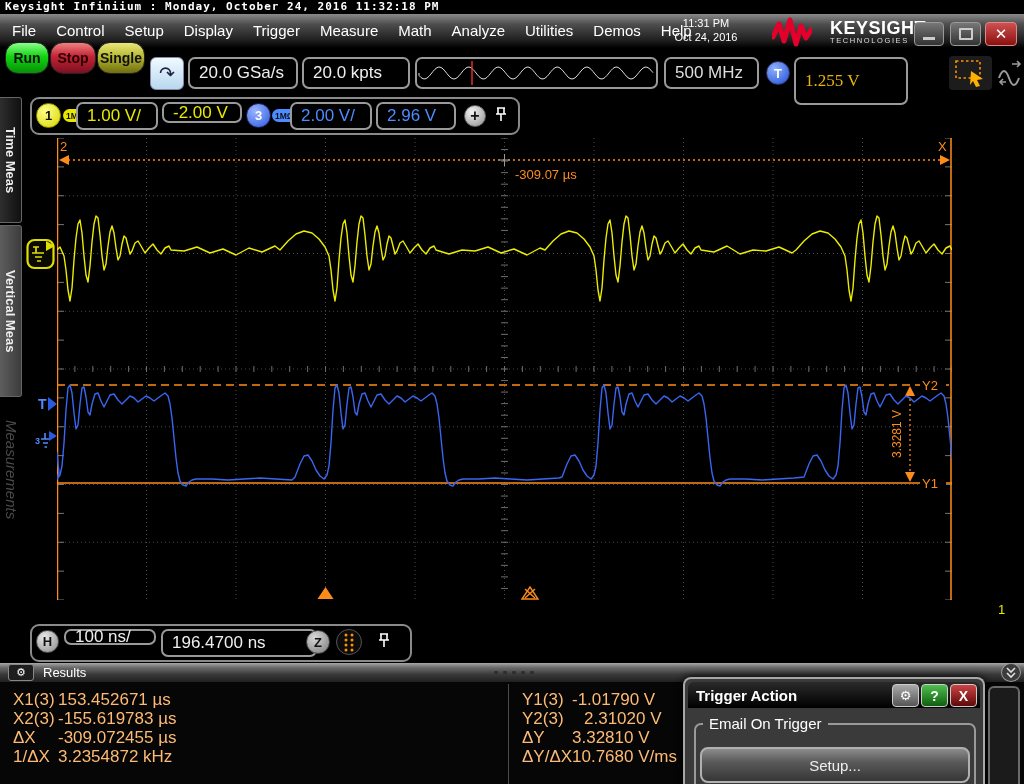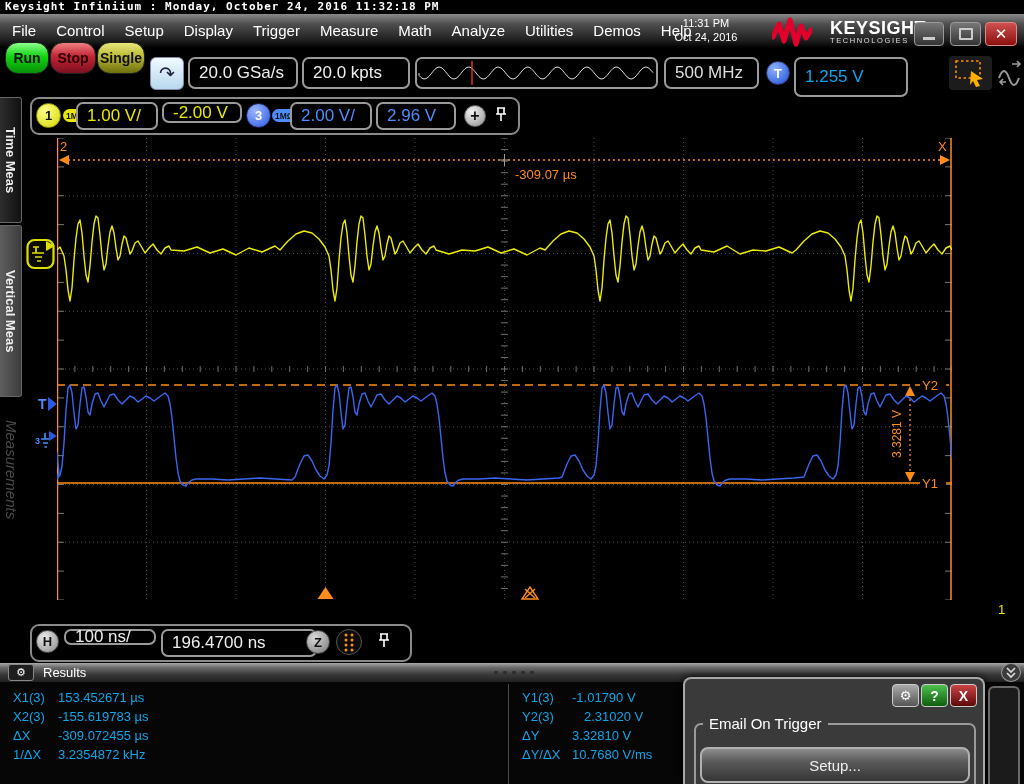--- a/index.html
+++ b/index.html
@@ -41,21 +41,21 @@
   .vtab{left:0;width:22px;border:1px solid #666;border-left:none;box-sizing:border-box;
     color:#eee;font-size:13px;font-weight:bold;writing-mode:vertical-rl;
     display:flex;align-items:center;justify-content:center;border-radius:0 3px 3px 0;}
   .watermark{left:0;width:22px;color:#4a4a4a;font-size:15px;font-style:italic;
     writing-mode:vertical-rl;display:flex;align-items:center;}
   
   .resheader{left:0;top:663px;width:1024px;height:19px;
     background:linear-gradient(180deg,#a8a8a8,#6e6e6e 22%,#3a3a3a 60%,#202020);
     display:flex;align-items:center;}
   .resbody{left:0;top:682px;width:1024px;height:102px;background:#060606;}
-  .rrow{position:absolute;display:flex;color:#0ea5e9;font-size:13px;white-space:nowrap;}
+  .rrow{position:absolute;display:flex;color:#fdba74;font-size:17px;white-space:nowrap;}
   .rlabel{width:46px;}
   .dlg{left:683px;top:677px;width:302px;height:107px;background:#3a3a3a;
     border:2px solid #a8a8a8;border-bottom:none;border-radius:8px 8px 0 0;
     box-shadow:0 0 8px #000;box-sizing:border-box;}
   .dlgtitle{left:3px;top:3px;width:292px;height:26px;border-radius:6px 6px 0 0;
     background:linear-gradient(180deg,#2a2a2a,#000);display:flex;align-items:center;}
   .dbtn{top:5px;width:25px;height:21px;border-radius:4px;border:1px solid #ccc;
     display:flex;align-items:center;justify-content:center;font-weight:bold;color:#fff;font-size:14px;}
   .groupbox{left:9px;top:44px;width:282px;height:70px;border:2px solid #9a9a9a;
     border-radius:7px;box-sizing:border-box;}
@@ -120,21 +120,21 @@
   <div class="abs box" style="left:302px;top:57px;width:108px;height:32px;">20.0 kpts</div>
   <div class="abs box" style="left:415px;top:57px;width:243px;height:32px;padding:0;">
     <svg width="239" height="28" viewBox="0 0 239 28" id="previewWave">
         <path d="M2 14 L2 16.47683191076974 L4 18.511892537677063 L6 19.7422055552081 L8 19.948330573022258 L10 19.09350283798471 L12 17.330190648144544 L14 14.97290088891808 L16 12.44208313495795 L18 10.189137662369815 L20 8.615903049528562 L22 8.0029836732228 L24 8.459700710476042 L26 9.90459345697812 L28 12.079948774873285 L30 14.59776717680641 L32 17.008966969700978 L34 18.883483108155993 L36 19.88697421135133 L38 19.84045617016134 L40 18.75222600897831 L42 16.816382016569136 L44 14.378204097543149 L46 11.87256915448289 L48 9.74638582130621 L50 8.378883199810502 L52 8.013971014412892 L54 8.716735524677135 L56 10.361830646921712 L58 12.655834861071035 L60 15.189586292851786 L62 17.51116141118421 L64 19.20648075587193 L66 19.973164742655317 L68 19.674466518554443 L70 18.363662326246363 L72 16.27454907718489 L74 13.779743999918656 L76 11.324224098005358 L78 9.345959414911073 L80 8.197796070338196 L82 8.084522121405278 L84 9.026341271734944 L86 10.855269309965017 L88 13.24509601406643 L90 15.769568473339431 L92 17.978418167518686 L94 19.477671504365766 L96 19.99991951334293 L98 19.452013292250875 L100 17.931678178717696 L102 15.710083319138134 L104 13.183475551689288 L106 10.802504253258284 L108 8.991842871717736 L110 8.074443562070638 L112 8.213934977951102 L114 9.385437230815494 L116 11.379999502465243 L118 13.84186881198194 L120 16.331942626473587 L122 18.406087817181245 L124 19.69435687986299 L126 19.966972301032158 L128 19.175310004066127 L130 17.46057200909209 L132 15.128601438622095 L134 12.595331900571326 L136 10.312600974764287 L138 8.687559815633868 L140 8.010053089698143 L142 8.400921866082806 L144 9.790450230512686 L146 11.930799915542899 L148 14.440215088587903 L150 16.871112868500365 L152 18.78991484872771 L154 19.8543807623398 L156 19.87465094577233 L158 18.84710998010235 L160 16.955031542340972 L162 14.53588945014363 L164 12.021165348780109 L166 9.85938902744953 L168 8.436138004248638 L170 8.005265368296692 L172 8.643622179505353 L174 10.237350203561768 L176 12.50218982952766 L178 15.03418102081157 L180 17.381714205347585 L182 19.12608000510625 L184 19.956150839917736 L186 19.723874087883512 L188 18.470678962876093 L190 16.420087140669025 L192 13.937845112994475 L194 11.466689119907603 L196 9.447378080470914 L198 8.24007920123993 L200 8.060128037915632 L202 8.939620937492197 L204 10.72169028787839 L206 13.088483649662034 L208 15.61785637203916 L210 17.858665916805005 L212 19.411238287037136 L214 19.998654453105637 L216 19.51614202705909 L218 18.04976261566511 L220 15.861061749076251 L222 13.340419245809585 L224 10.937420509696697 L226 9.080667833915587 L228 8.101334282664986 L230 8.174095189537095 L232 9.285972815063934 L234 11.238651074899614 L236 13.683847480407358" fill="none" stroke="#ddd" stroke-width="1"></path>
         <line x1="55" y1="2" x2="55" y2="26" stroke="#f03030" stroke-width="1.4"></line>
       </svg>
   </div>
   <div class="abs box" style="left:664px;top:57px;width:95px;height:32px;color:#ddd;">500 MHz</div>
   <div class="abs circle" style="left:766px;top:61px;width:24px;height:24px;color:#fff;font-weight:bold;font-size:13px;
        background:radial-gradient(circle at 35% 30%,#8fb0ff,#1e50d8);border:1px solid #335;">T</div>
-  <div class="abs box" style="left:794px;top:57px;width:114px;height:40px;color:#0ea5e9;">1.255 V</div>
+  <div class="abs box" style="left:794px;top:57px;width:114px;height:48px;color:#eab308;font-family:Liberation Serif, serif;">1.255 V</div>
   <div class="abs" style="left:949px;top:56px;width:43px;height:34px;background:#1c1c1c;border-radius:4px;">
     <svg width="43" height="34" viewBox="0 0 43 34">
       <rect x="7" y="5" width="24" height="17" fill="none" stroke="#ff9000" stroke-width="1.6" stroke-dasharray="2.5 2.5"></rect>
       <polygon points="22,15 34,23 28,24 31,30 27,31 24,25 21,29" fill="#ffb000"></polygon>
     </svg>
   </div>
   <div class="abs" style="left:996px;top:56px;width:28px;height:34px;">
     <svg width="28" height="34" viewBox="0 0 28 34">
       <path d="M3 22 q5 -14 10 0 q5 14 10 0" fill="none" stroke="#9a9a9a" stroke-width="2"></path>
       <path d="M16 8 h8 m-3 -3 l3 3 l-3 3 M10 26 h-6 m3 -3 l-3 3 l3 3" fill="none" stroke="#9a9a9a" stroke-width="1.6"></path>
@@ -438,20 +438,23 @@
         <span class="rlabel">ΔY</span>
         <span style="margin-left: 4px;">3.32810 V</span>
       </div>
       <div class="rrow" style="left: 522px; top: 65px;">
         <span class="rlabel">ΔY/ΔX</span>
         <span style="margin-left: 4px;">10.7680 V/ms</span>
       </div>
     </div>
 
   <div class="abs dlg">
+    <div class="abs dlgtitle">
+      <span style="margin-left:8px;color:#fff;font-size:15px;font-weight:bold;">Trigger Action</span>
+    </div>
     <div class="abs dbtn" style="left:207px;background:linear-gradient(180deg,#aaa,#555);">
       <span style="font-size:13px;">⚙</span>
     </div>
     <div class="abs dbtn" style="left:236px;background:linear-gradient(180deg,#4fc04f,#0e5e0e);">?</div>
     <div class="abs dbtn" style="left:265px;background:linear-gradient(180deg,#cc4444,#5e0808);">X</div>
     <div class="abs groupbox"></div>
     <div class="abs grouplegend">Email On Trigger</div>
     <div class="abs setupbtn">Setup...</div>
   </div>
 

